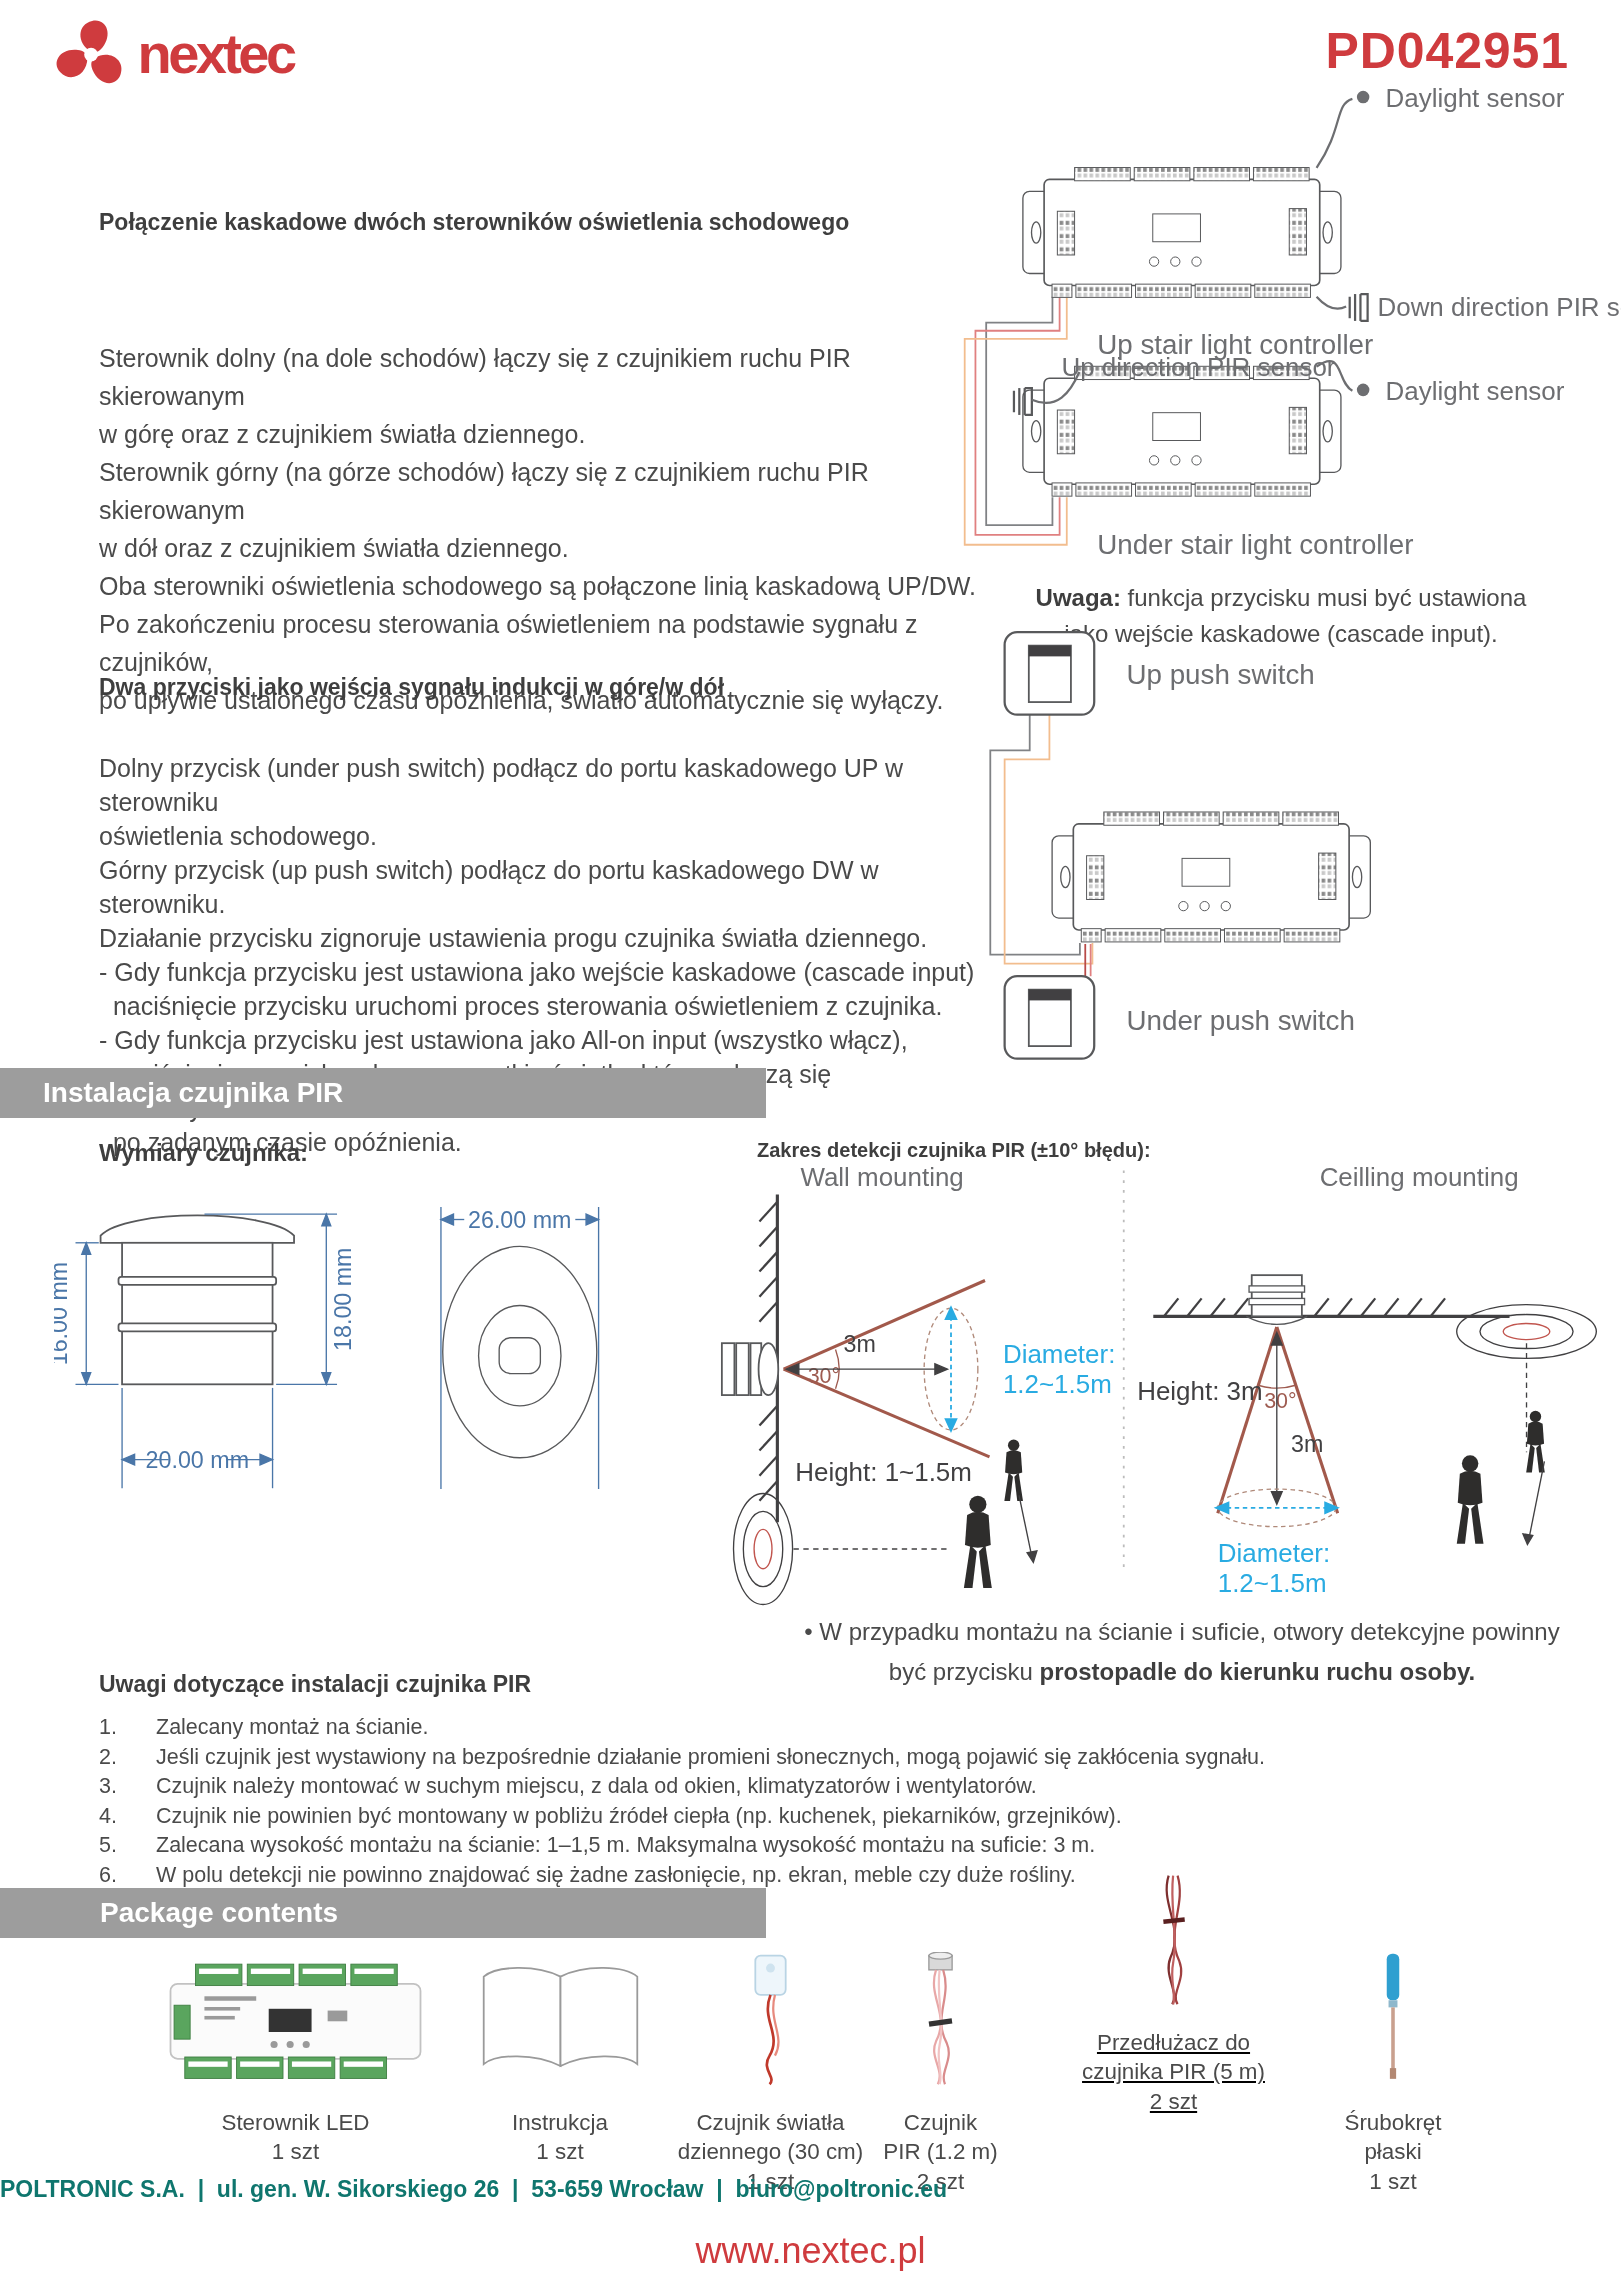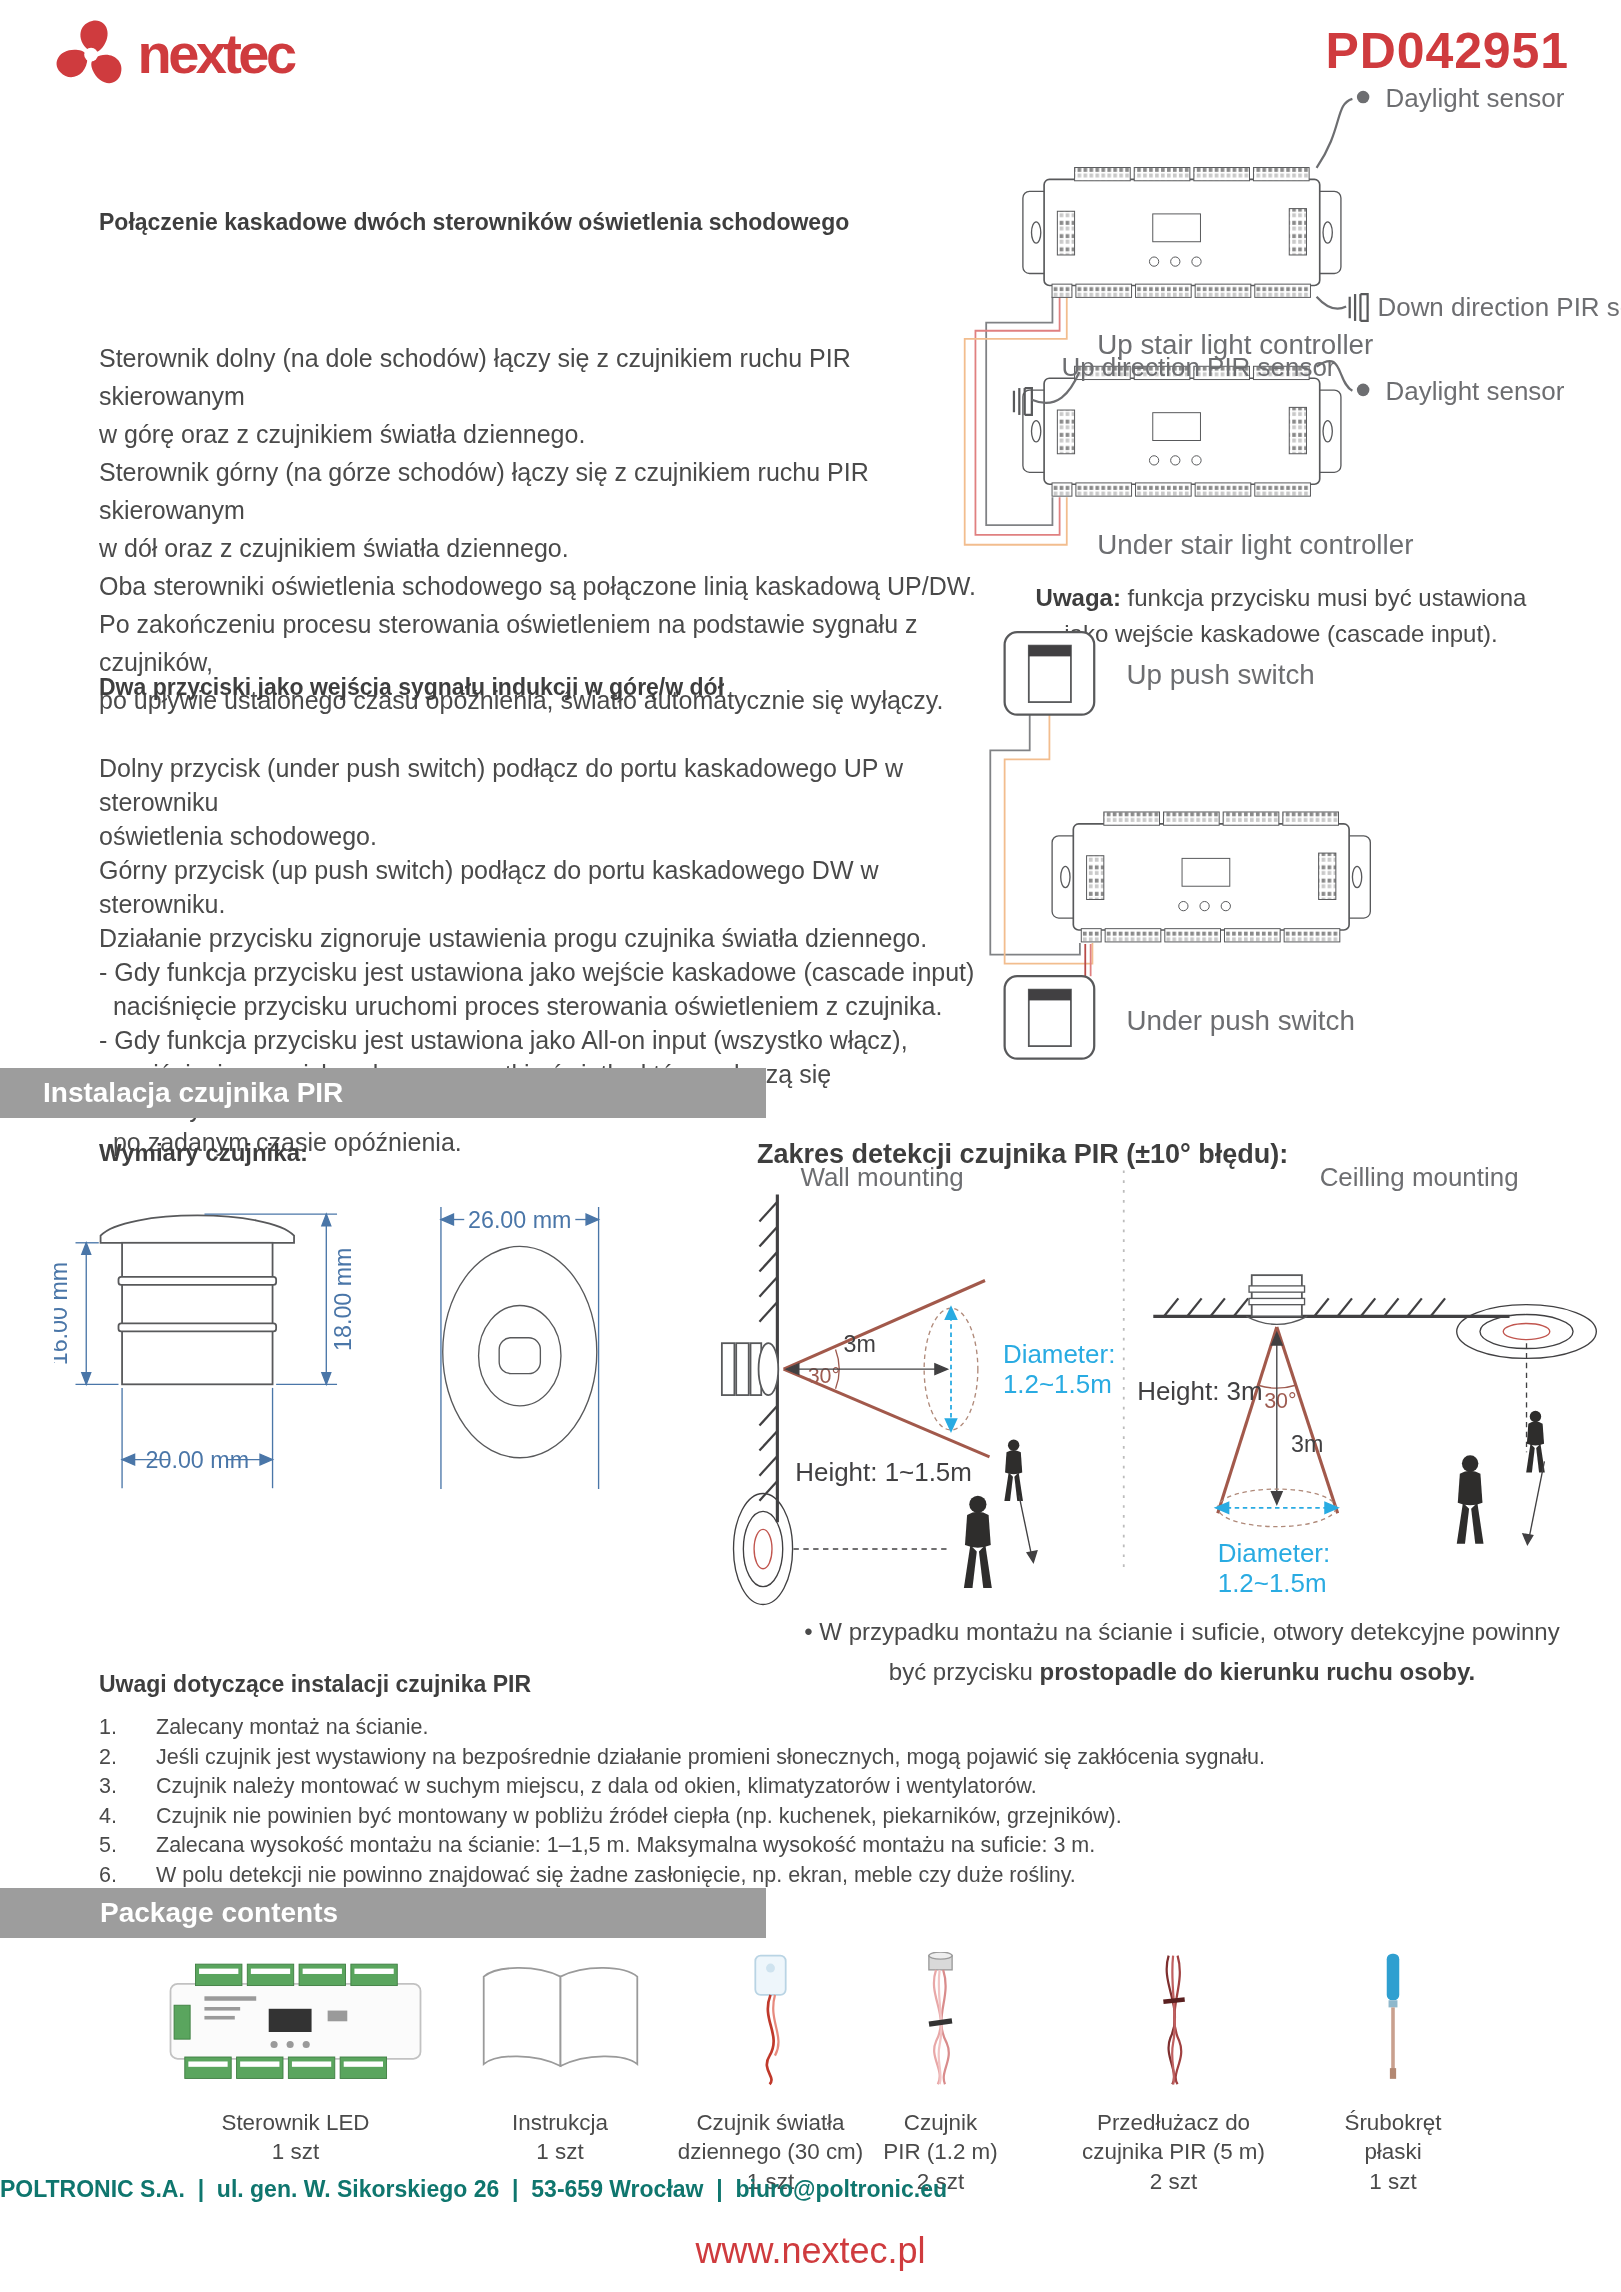--- a/index.html
+++ b/index.html
@@ -162,21 +162,21 @@
     <use href="#pushsw" transform="translate(42,8)"></use>
     <text x="178" y="66" class="dlabel" style="font-size:31px">Up push switch</text>
     <use href="#ctrl" transform="translate(95,222) scale(0.74)"></use>
     <use href="#pushsw" transform="translate(42,392)"></use>
     <text x="178" y="452" class="dlabel" style="font-size:31px">Under push switch</text>
   </svg>
 
   <div class="abs banner" style="left:0;top:1068px;padding-left:43px;">Instalacja czujnika PIR</div>
 
   <div class="abs sec-h" style="left:99px;top:1139px;font-size:24px;">Wymiary czujnika:</div>
-  <div class="abs sec-h" style="left:757px;top:1139px;font-size:27px;">Zakres detekcji czujnika PIR (±10° błędu):</div>
+  <div class="abs sec-h" style="left:757px;top:1139px;font-size:20px;">Zakres detekcji czujnika PIR (±10° błędu):</div>
 
   <svg class="abs" style="left:54px;top:1180px;" width="627" height="354" viewBox="0 0 700 395">
 
     <g stroke="#58595b" stroke-width="2" fill="#ffffff">
       <path d="M52,70 L52,62 C80,32 240,32 268,62 L268,70 Z"></path>
       <rect x="76" y="70" width="168" height="158"></rect>
       <rect x="72" y="108" width="176" height="9" rx="3"></rect>
       <rect x="72" y="160" width="176" height="9" rx="3"></rect>
     </g>
 
@@ -464,21 +464,21 @@
           <path d="M44,20 C40,54 50,76 44,104 C40,122 48,136 44,148" stroke="#f2c4c4"></path>
         </g>
         <rect x="32" y="76" width="26" height="6" fill="#333333" transform="rotate(-8 45 79)"></rect>
       </svg>
     </div>
     <div class="pkg-label">Czujnik
 PIR (1.2 m)
 2 szt</div>
   </div>
 
-  <div class="pkg" style="left:1048px;top:1952px;width:251px;">
+  <div class="pkg" style="left:1048px;top:1872px;width:251px;text-decoration:underline;">
     <div class="pkg-img">
       <svg width="72" height="134" viewBox="0 0 80 150">
         <g fill="none" stroke-width="2.5">
           <path d="M34,4 C24,36 52,62 36,96 C28,116 46,134 38,148" stroke="#7e2f2f"></path>
           <path d="M44,4 C54,38 30,66 46,100 C54,120 36,136 44,148" stroke="#a04040"></path>
           <path d="M39,4 C35,40 45,70 39,102 C35,122 43,138 39,148" stroke="#c06060"></path>
         </g>
         <rect x="28" y="52" width="24" height="5" fill="#5a2020" transform="rotate(-6 40 54)"></rect>
       </svg>
     </div>

